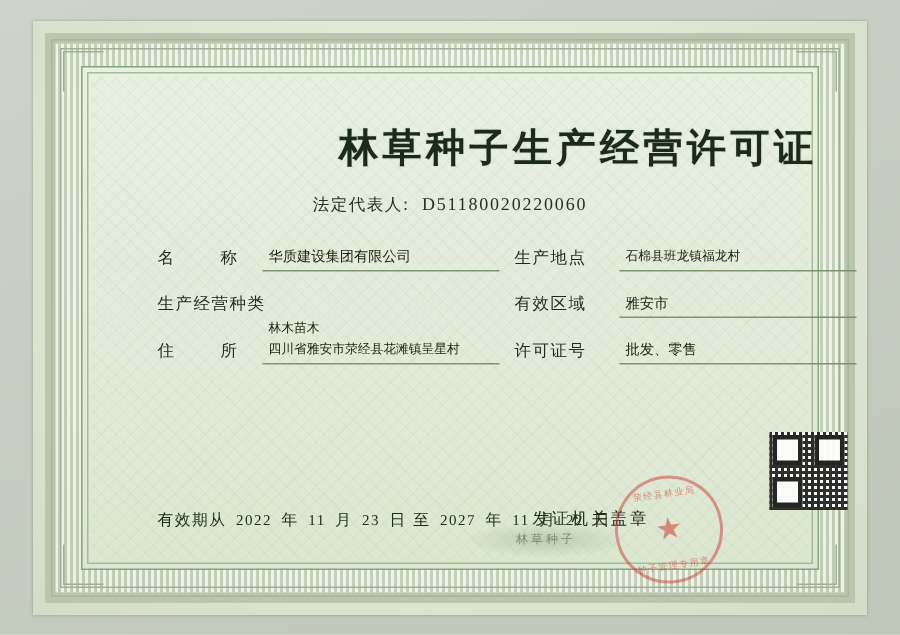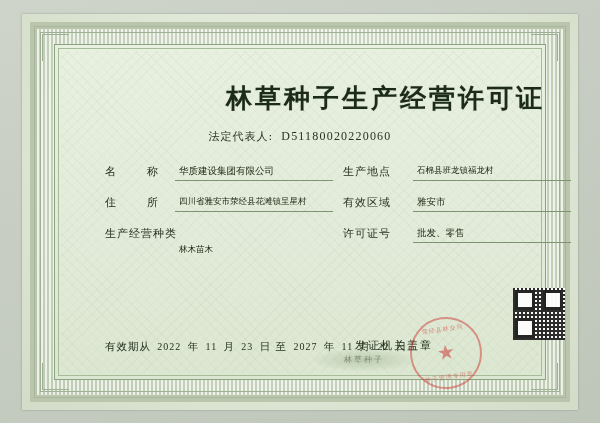--- a/index.html
+++ b/index.html
@@ -317,27 +317,27 @@
 
       <div class="fields">
 
         <div class="col col-left">
           <div class="field">
             <span class="field-label">名　　称</span>
             <span class="field-value">华质建设集团有限公司</span>
             <span class="underline"></span>
           </div>
           <div class="field">
+            <span class="field-label wide">生产经营种类</span>
+            <span class="subvalue">林木苗木</span>
+          </div>
+          <div class="field">
             <span class="field-label">住　　所</span>
             <span class="field-value small">四川省雅安市荥经县花滩镇呈星村</span>
             <span class="underline"></span>
-          </div>
-          <div class="field">
-            <span class="field-label wide">生产经营种类</span>
-            <span class="subvalue">林木苗木</span>
           </div>
         </div>
 
         <div class="col col-right">
           <div class="field">
             <span class="field-label wide">生产地点</span>
             <span class="field-value small">石棉县班龙镇福龙村</span>
             <span class="underline"></span>
           </div>
           <div class="field">

